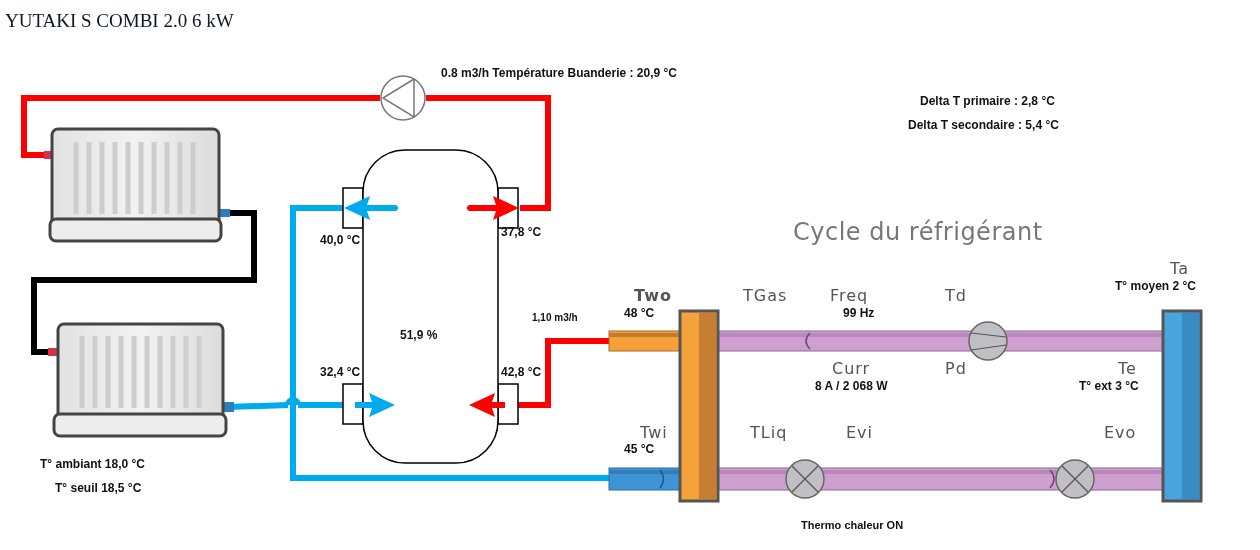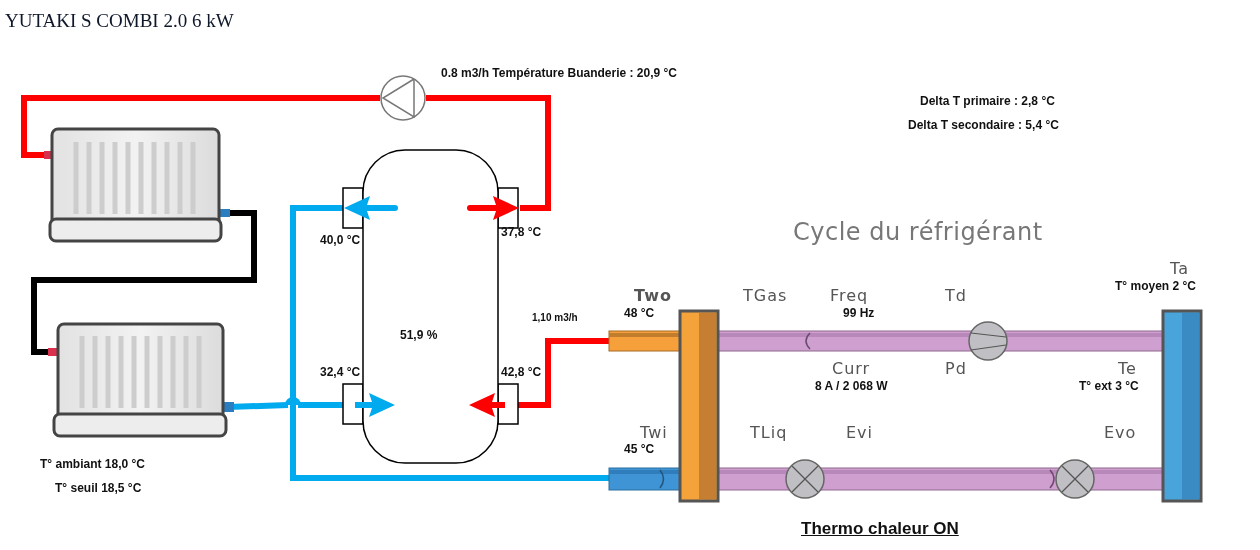--- a/index.html
+++ b/index.html
@@ -183,13 +183,13 @@
 
 <div class="glbl" style="left:1170px;top:259px;">Ta</div>
 <div class="lbl" style="left:1115px;top:279px;">T° moyen 2 °C</div>
 <div class="glbl" style="left:1118px;top:359px;">Te</div>
 <div class="lbl" style="left:1079px;top:379px;">T° ext 3 °C</div>
 
 <div class="glbl" style="left:750px;top:423px;">TLiq</div>
 <div class="glbl" style="left:846px;top:423px;">Evi</div>
 <div class="glbl" style="left:1104px;top:423px;">Evo</div>
 
-<div class="lbl" style="left:801px;top:519px;font-size:17px;text-decoration:underline;">Thermo chaleur ON</div>
+<div class="lbl" style="left:801px;top:519px;font-size:11px;">Thermo chaleur ON</div>
 
 </body></html>

